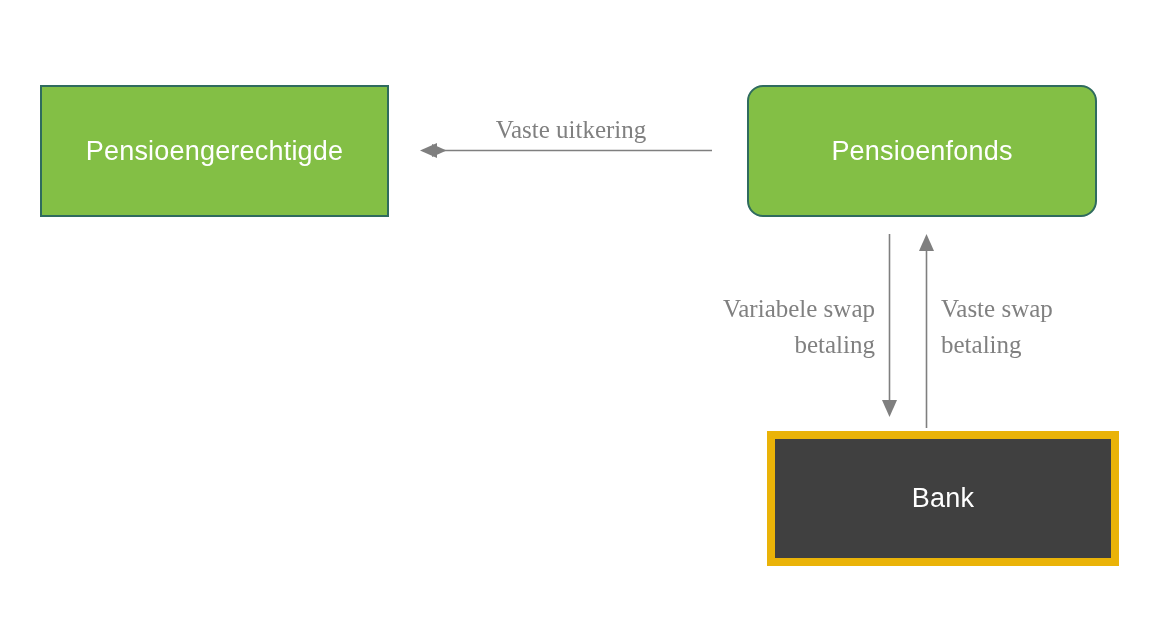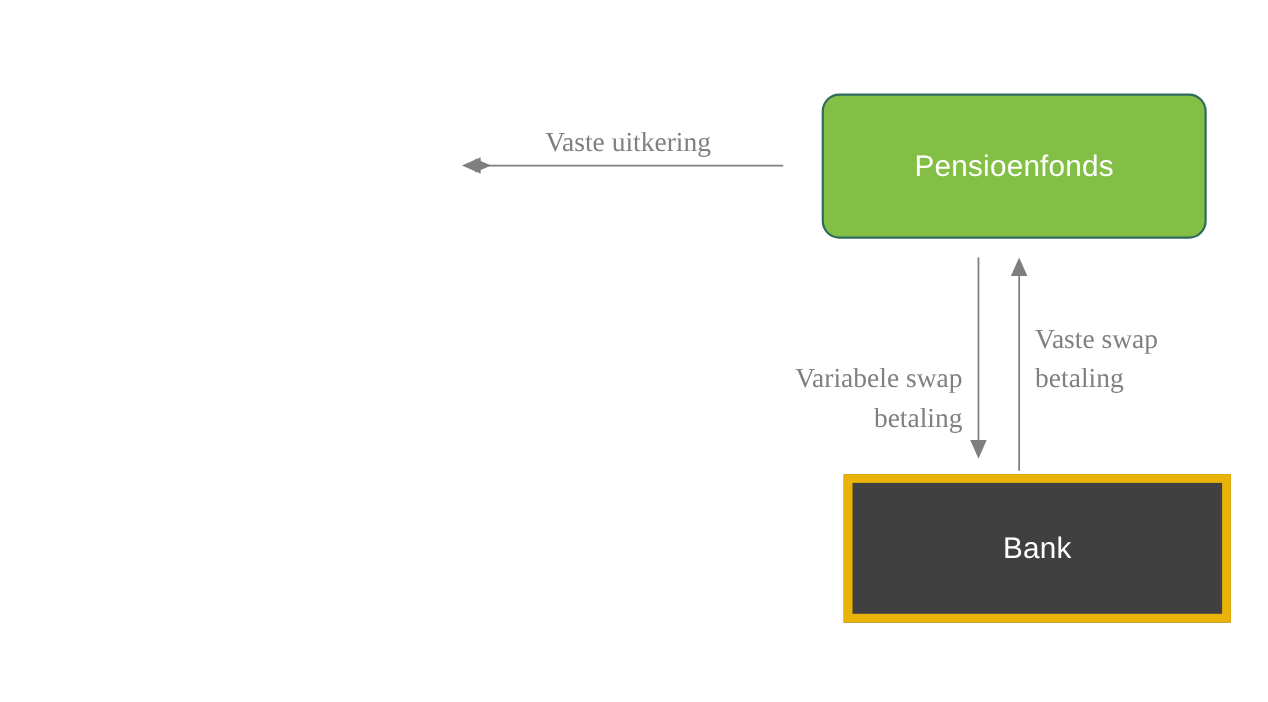--- a/index.html
+++ b/index.html
@@ -86,21 +86,20 @@
     left: 466px;
     top: 112px;
     width: 210px;
     text-align: center;
   }
   #label-variabele-swap {
     left: 600px;
     top: 291px;
     width: 275px;
     text-align: right;
-    margin-top: 36px;
   }
   #label-vaste-swap {
     left: 941px;
     top: 291px;
     width: 200px;
     text-align: left;
   }
 </style>
 </head>
 <body>
@@ -129,20 +128,23 @@
       <line x1="889.5" y1="234" x2="889.5" y2="404" stroke="#7f7f7f" stroke-width="1.6"></line>
       <polygon points="889.5,417 882,400 897,400" fill="#7f7f7f"></polygon>
     </g>
 
     <g>
       <line x1="926.5" y1="428" x2="926.5" y2="248" stroke="#7f7f7f" stroke-width="1.6"></line>
       <polygon points="926.5,234 919,251 934,251" fill="#7f7f7f"></polygon>
     </g>
   </svg>
 
+  <div class="node node-green" id="node-pensioengerechtigde">
+    <span class="node-label">Pensioengerechtigde</span>
+  </div>
 
   <div class="node node-green" id="node-pensioenfonds">
     <span class="node-label">Pensioenfonds</span>
   </div>
 
   <div class="node node-teal" id="node-bank">
     <span class="node-label">Bank</span>
   </div>
 
   <div class="edge-label" id="label-vaste-uitkering">Vaste uitkering</div>

